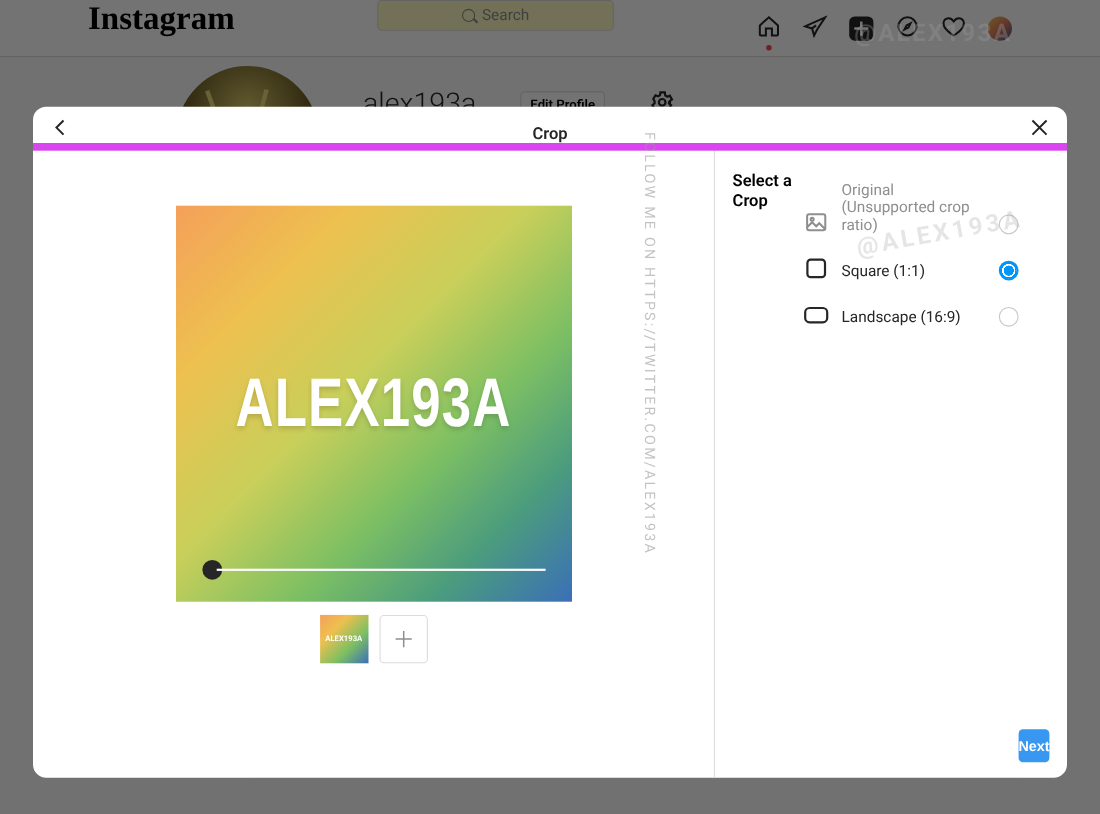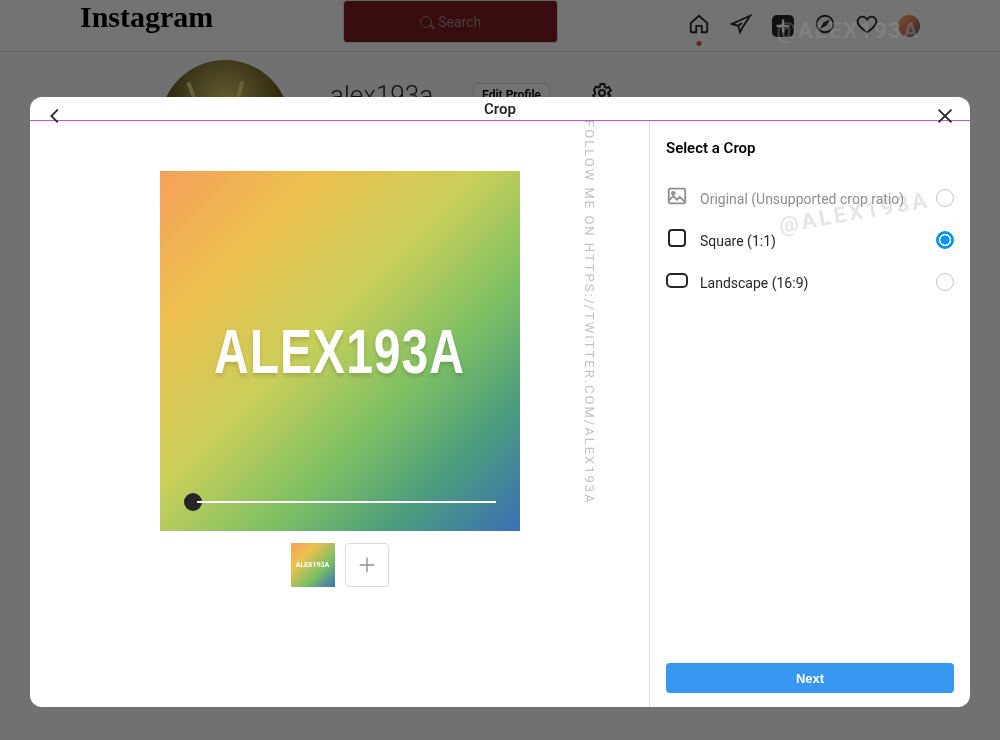--- a/index.html
+++ b/index.html
@@ -2,21 +2,21 @@
 <html><head>
 <meta charset="utf-8">
 <style>
   * { box-sizing: border-box; margin: 0; padding: 0; }
   html, body { width: 1000px; height: 740px; overflow: hidden; font-family: -apple-system, BlinkMacSystemFont, "Segoe UI", Roboto, Helvetica, Arial, sans-serif; background: #fafafa; }
   .app { position: relative; width: 1000px; height: 740px; }
 
   
   .topnav { height: 52px; background: #fff; border-bottom: 1px solid #dbdbdb; display: flex; padding: 0 80px; }
   .logo { font-family: "Brush Script MT", cursive; font-size: 30px; font-weight: 600; letter-spacing: 0px; }
-  .search { margin-left: auto; margin-right: auto; width: 215px; height: 43px; background: #7f1d1d; border: 1px solid #dbdbdb; border-radius: 4px; display: flex; align-items: center; justify-content: center; color: #8e8e8e; font-size: 14px; gap: 6px; position: relative; }
+  .search { margin-left: auto; margin-right: auto; width: 215px; height: 28px; background: #fef9c3; border: 1px solid #dbdbdb; border-radius: 4px; display: flex; align-items: center; justify-content: center; color: #8e8e8e; font-size: 14px; gap: 6px; position: relative; }
   .search .mag { width: 12px; height: 12px; border: 1.5px solid #8e8e8e; border-radius: 50%; position: relative; }
   .search .mag::after { content:""; position:absolute; width:5px; height:1.5px; background:#8e8e8e; transform: rotate(45deg); left:9px; top:9px; }
   .nav-icons { display: flex; align-items: center; gap: 20px; }
   .nav-icons svg { width: 22px; height: 22px; }
   .nav-icons .new-post { width: 22px; height: 22px; background: #262626; border-radius: 5px; display:flex; align-items:center; justify-content:center; color:#fff; font-size:16px; font-weight:300; }
   .nav-icons .avatar { width:22px; height:22px; border-radius:50%; background: linear-gradient(135deg,#f6c453,#e07a5f,#3d5a80); }
   .red-dot { position:absolute; width:5px; height:5px; background:#ed4956; border-radius:50%; bottom:-7px; left:50%; transform:translateX(-50%); }
   .icon-wrap { position: relative; }
 
   
@@ -32,37 +32,37 @@
   
   .overlay { position:absolute; inset:0; background: rgba(0,0,0,0.55); }
 
   
   .wm-vert { position:absolute; left:582px; top:120px; color:#9a9a9a; font-size:13px; letter-spacing:2px; writing-mode: vertical-rl; opacity:0.6; pointer-events:none; z-index:30; }
   .wm-diag1 { position:absolute; right:80px; top:18px; color:#9a9a9a; font-size:22px; font-weight:700; letter-spacing:2px; opacity:0.35; pointer-events:none; z-index:30; }
   .wm-diag2 { position:absolute; right:70px; top:200px; color:#9a9a9a; font-size:22px; font-weight:700; letter-spacing:3px; opacity:0.25; transform: rotate(-10deg); pointer-events:none; z-index:30; }
 
   
   .modal { position:absolute; left:30px; right:30px; top:97px; bottom:33px; background:#fff; border-radius:12px; z-index:20; display:flex; flex-direction:column; overflow:hidden; }
-  .modal-header { height:24px; border-bottom:1px solid #d946ef; display:flex; align-items:center; justify-content:center; position:relative; }
+  .modal-header { height:40px; border-bottom:7px solid #d946ef; display:flex; align-items:flex-end; justify-content:center; position:relative; }
   .modal-header .title { font-size:15px; font-weight:600; color:#262626; }
   .modal-header .back { position:absolute; left:14px; top:8px; cursor:pointer; }
   .modal-header .close { position:absolute; right:14px; top:8px; cursor:pointer; }
   .modal-body { flex:1; display:flex; }
 
   .preview-pane { flex:1; border-right:1px solid #dbdbdb; display:flex; flex-direction:column; align-items:center; padding-top:50px; }
   .crop-img { width:360px; height:360px; background: linear-gradient(135deg, #f5a05a 0%, #edc04f 22%, #c8cf5a 45%, #7cbf63 65%, #4b9c7e 82%, #3b6fb7 100%); position:relative; display:flex; align-items:center; justify-content:center; }
   .crop-img .txt { color:#fff; font-size:48px; font-weight:700; letter-spacing:1px; font-family: Arial, sans-serif; transform: scaleY(1.3); text-shadow: 0 2px 4px rgba(0,0,0,0.15); }
   .zoom { position:absolute; bottom:20px; left:24px; right:24px; display:flex; align-items:center; }
   .zoom .knob { width:18px; height:18px; background:#262626; border-radius:50%; }
   .zoom .track { flex:1; height:2px; background:#fff; margin-left:-5px; }
   .thumbs { margin-top:12px; display:flex; gap:10px; align-items:center; }
   .thumb { width:44px; height:44px; background: linear-gradient(135deg,#f5a05a,#edc04f 30%,#7cbf63 65%,#3b6fb7); display:flex; align-items:center; justify-content:center; color:#fff; font-size:7px; font-weight:700; }
   .add-thumb { width:44px; height:44px; border:1px solid #dbdbdb; border-radius:4px; display:flex; align-items:center; justify-content:center; font-size:26px; color:#8e8e8e; cursor:pointer; font-weight:300; }
 
-  .options-pane { width:320px; display:flex; flex-direction:column; padding:18px 16px 14px 16px; }
+  .options-pane { width:320px; display:flex; flex-direction:row; padding:18px 16px 14px 16px; }
   .options-pane h3 { font-size:15px; font-weight:600; margin-bottom:18px; }
   .opt { display:flex; align-items:flex-end; gap:12px; padding:10px 0; cursor:pointer; }
   .opt .shape { width:22px; height:22px; display:flex; align-items:center; justify-content:center; }
   .opt .label { font-size:14px; color:#262626; flex:1; }
   .opt.disabled .label { color:#8e8e8e; }
   .opt .radio { width:18px; height:18px; border:1.5px solid #c7c7c7; border-radius:50%; }
   .opt.selected .radio { border-color:#0095f6; background: radial-gradient(circle,#0095f6 0 45%, #fff 48% 60%, #0095f6 63% 100%); border-width:2px; }
   .shape-original svg { stroke:#8e8e8e; }
   .shape-square { width:18px; height:18px; border:2px solid #262626; border-radius:4px; }
   .shape-portrait { width:15px; height:20px; border:2px solid #262626; border-radius:4px; }

